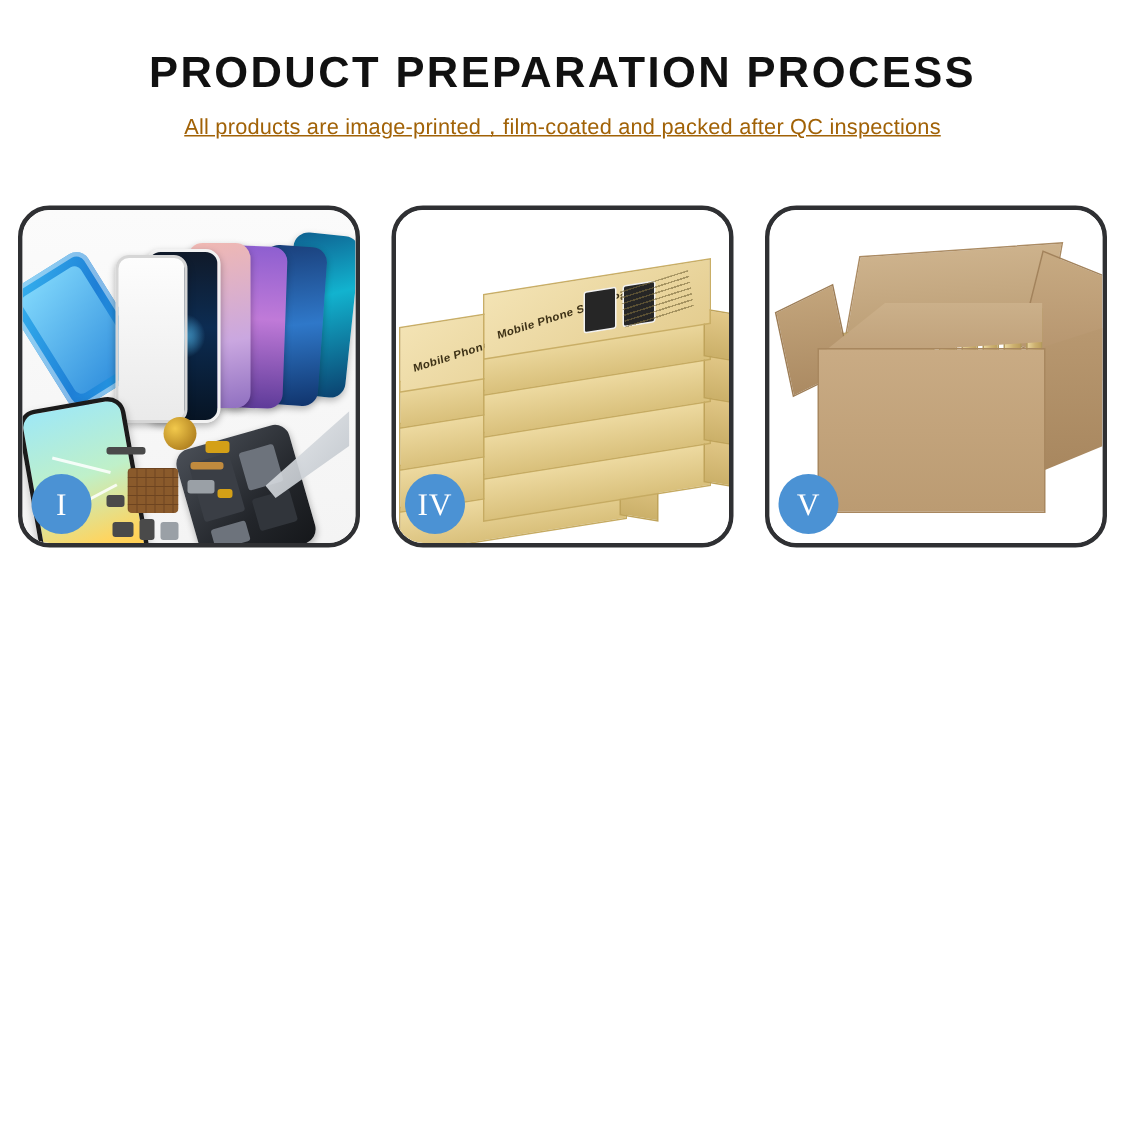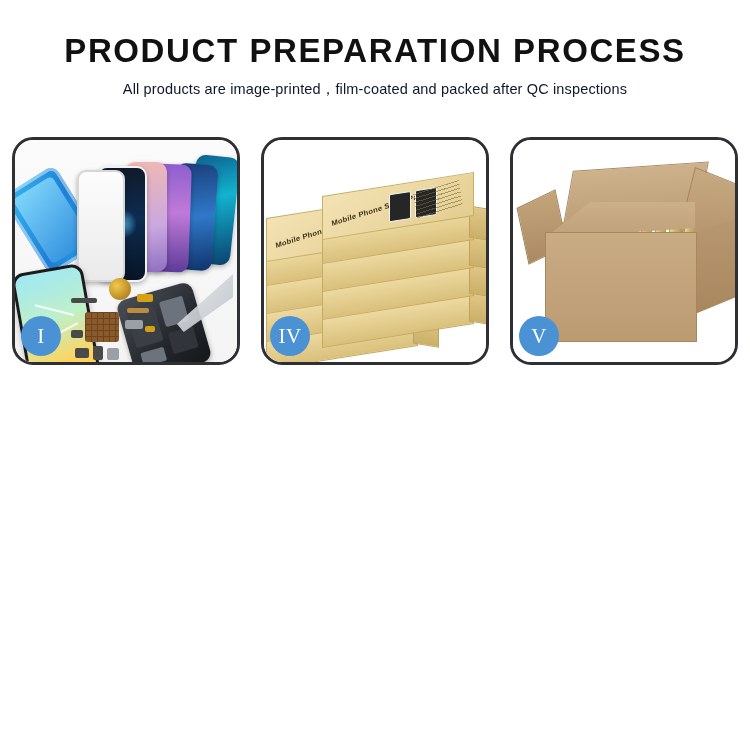--- a/index.html
+++ b/index.html
@@ -14,33 +14,34 @@
     overflow: hidden;
     position: relative;
   }
 
   
   .header {
     text-align: center;
     padding-top: 34px;
   }
   .title {
-    font-size: 33px;
+    font-size: 29px;
     font-weight: 700;
     letter-spacing: 1.6px;
     color: #111111;
     line-height: 1.05;
     font-family: "Liberation Sans", sans-serif;
   }
   .subtitle {
     margin-top: 11px;
     font-size: 14.5px;
-    color: #0f172a;
+    color: #a16207;
     letter-spacing: 0.15px;
     font-family: "Liberation Sans", sans-serif;
+    text-decoration: underline;
   }
 
   
   .grid {
     position: absolute;
     top: 137px;
     left: 12px;
     width: 726px;
     display: grid;
     grid-template-columns: repeat(3, 228px);

